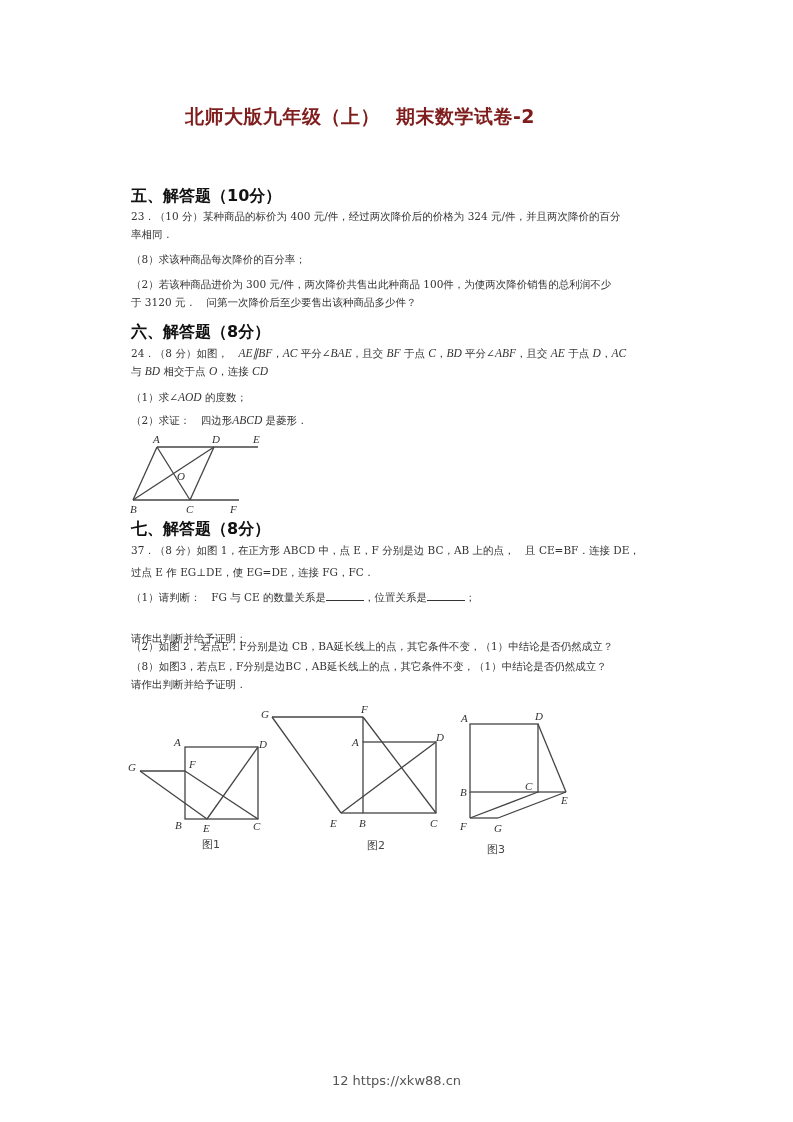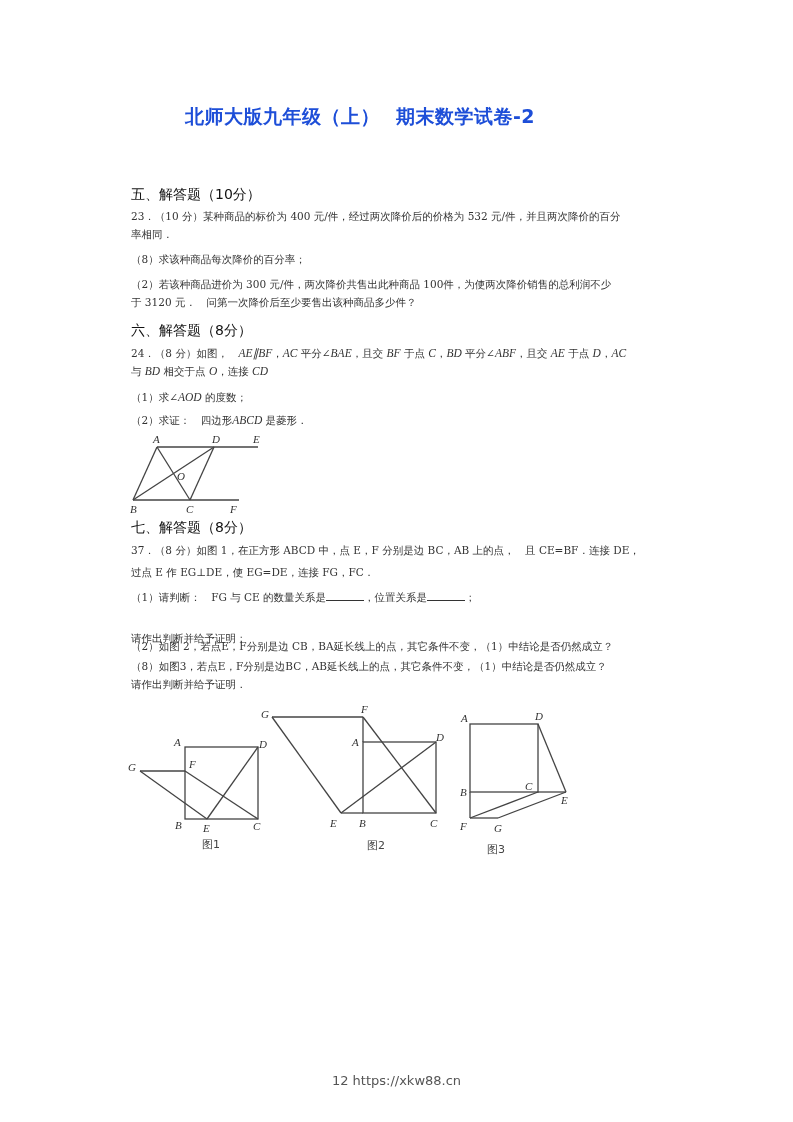--- a/index.html
+++ b/index.html
@@ -1,41 +1,41 @@
 <!DOCTYPE html>
 <html><head>
 <meta charset="utf-8">
 <style>
   html, body { margin: 0; padding: 0; background: #ffffff; }
   body { width: 793px; height: 1122px; position: relative; overflow: hidden;
          font-family: "DejaVu Serif", "Liberation Serif", serif; color: #222; }
   .page-title { position: absolute; top: 104px; left: 0; width: 720px; text-align: center;
                 font-family: "DejaVu Sans", "Liberation Sans", sans-serif; font-weight: bold;
-                font-size: 19px; letter-spacing: 0.5px; color: #1d4ed8; }
+                font-size: 19px; letter-spacing: 0.5px; color: #7f1d1d; }
   .page-title .gap { display: inline-block; width: 16px; }
   .sec { position: absolute; left: 131px; font-family: "DejaVu Sans", sans-serif;
-         font-weight: normal; font-size: 14px; color: #111; }
+         font-weight: bold; font-size: 16px; color: #111; }
   .line { position: absolute; left: 131px; font-size: 10.5px; line-height: 14px; white-space: nowrap; color: #333; }
   .i { font-style: italic; font-family: "Liberation Serif", serif; font-size: 11.5px; text-align: right; }
   .blank { display: inline-block; width: 38px; border-bottom: 1px solid #333; height: 10px; vertical-align: baseline; }
   svg { position: absolute; left: 0; top: 0; }
   .lbl { font-family: "Liberation Serif", serif; font-style: italic; font-size: 11px; fill: #333; }
   .cap { font-family: "DejaVu Sans", sans-serif; font-size: 11px; fill: #444; }
   .footer { position: absolute; top: 1073px; left: 0; width: 793px; text-align: center;
             font-family: "DejaVu Sans", sans-serif; font-size: 13px; color: #555; }
 </style>
 </head>
 <body>
 
 <div class="page-title">
   <span>北师大版九年级（上）</span><span class="gap"></span><span>期末数学试卷-2</span>
 </div>
 
 <div class="sec" style="top:186px">五、解答题（10分）</div>
-<div class="line" style="top:209px">23．（10 分）某种商品的标价为 400 元/件，经过两次降价后的价格为 532 元/件，并且两次降价的百分</div>
+<div class="line" style="top:209px">23．（10 分）某种商品的标价为 400 元/件，经过两次降价后的价格为 324 元/件，并且两次降价的百分</div>
 <div class="line" style="top:227px">率相同．</div>
 <div class="line" style="top:252px">（8）求该种商品每次降价的百分率；</div>
 <div class="line" style="top:277px">（2）若该种商品进价为 300 元/件，两次降价共售出此种商品 100件，为使两次降价销售的总利润不少</div>
 <div class="line" style="top:295px">于 3120 元．　问第一次降价后至少要售出该种商品多少件？</div>
 
 <div class="sec" style="top:322px">六、解答题（8分）</div>
 <div class="line" style="top:346px">
   <span>24．（8 分）如图，　</span><span class="i">AE∥BF</span><span>，</span><span class="i">AC</span><span> 平分∠</span><span class="i">BAE</span><span>，且交 </span><span class="i">BF</span><span> 于点 </span><span class="i">C</span><span>，</span><span class="i">BD</span><span> 平分∠</span><span class="i">ABF</span><span>，且交 </span><span class="i">AE</span><span> 于点 </span><span class="i">D</span><span>，</span><span class="i">AC</span>
 </div>
 <div class="line" style="top:364px">

